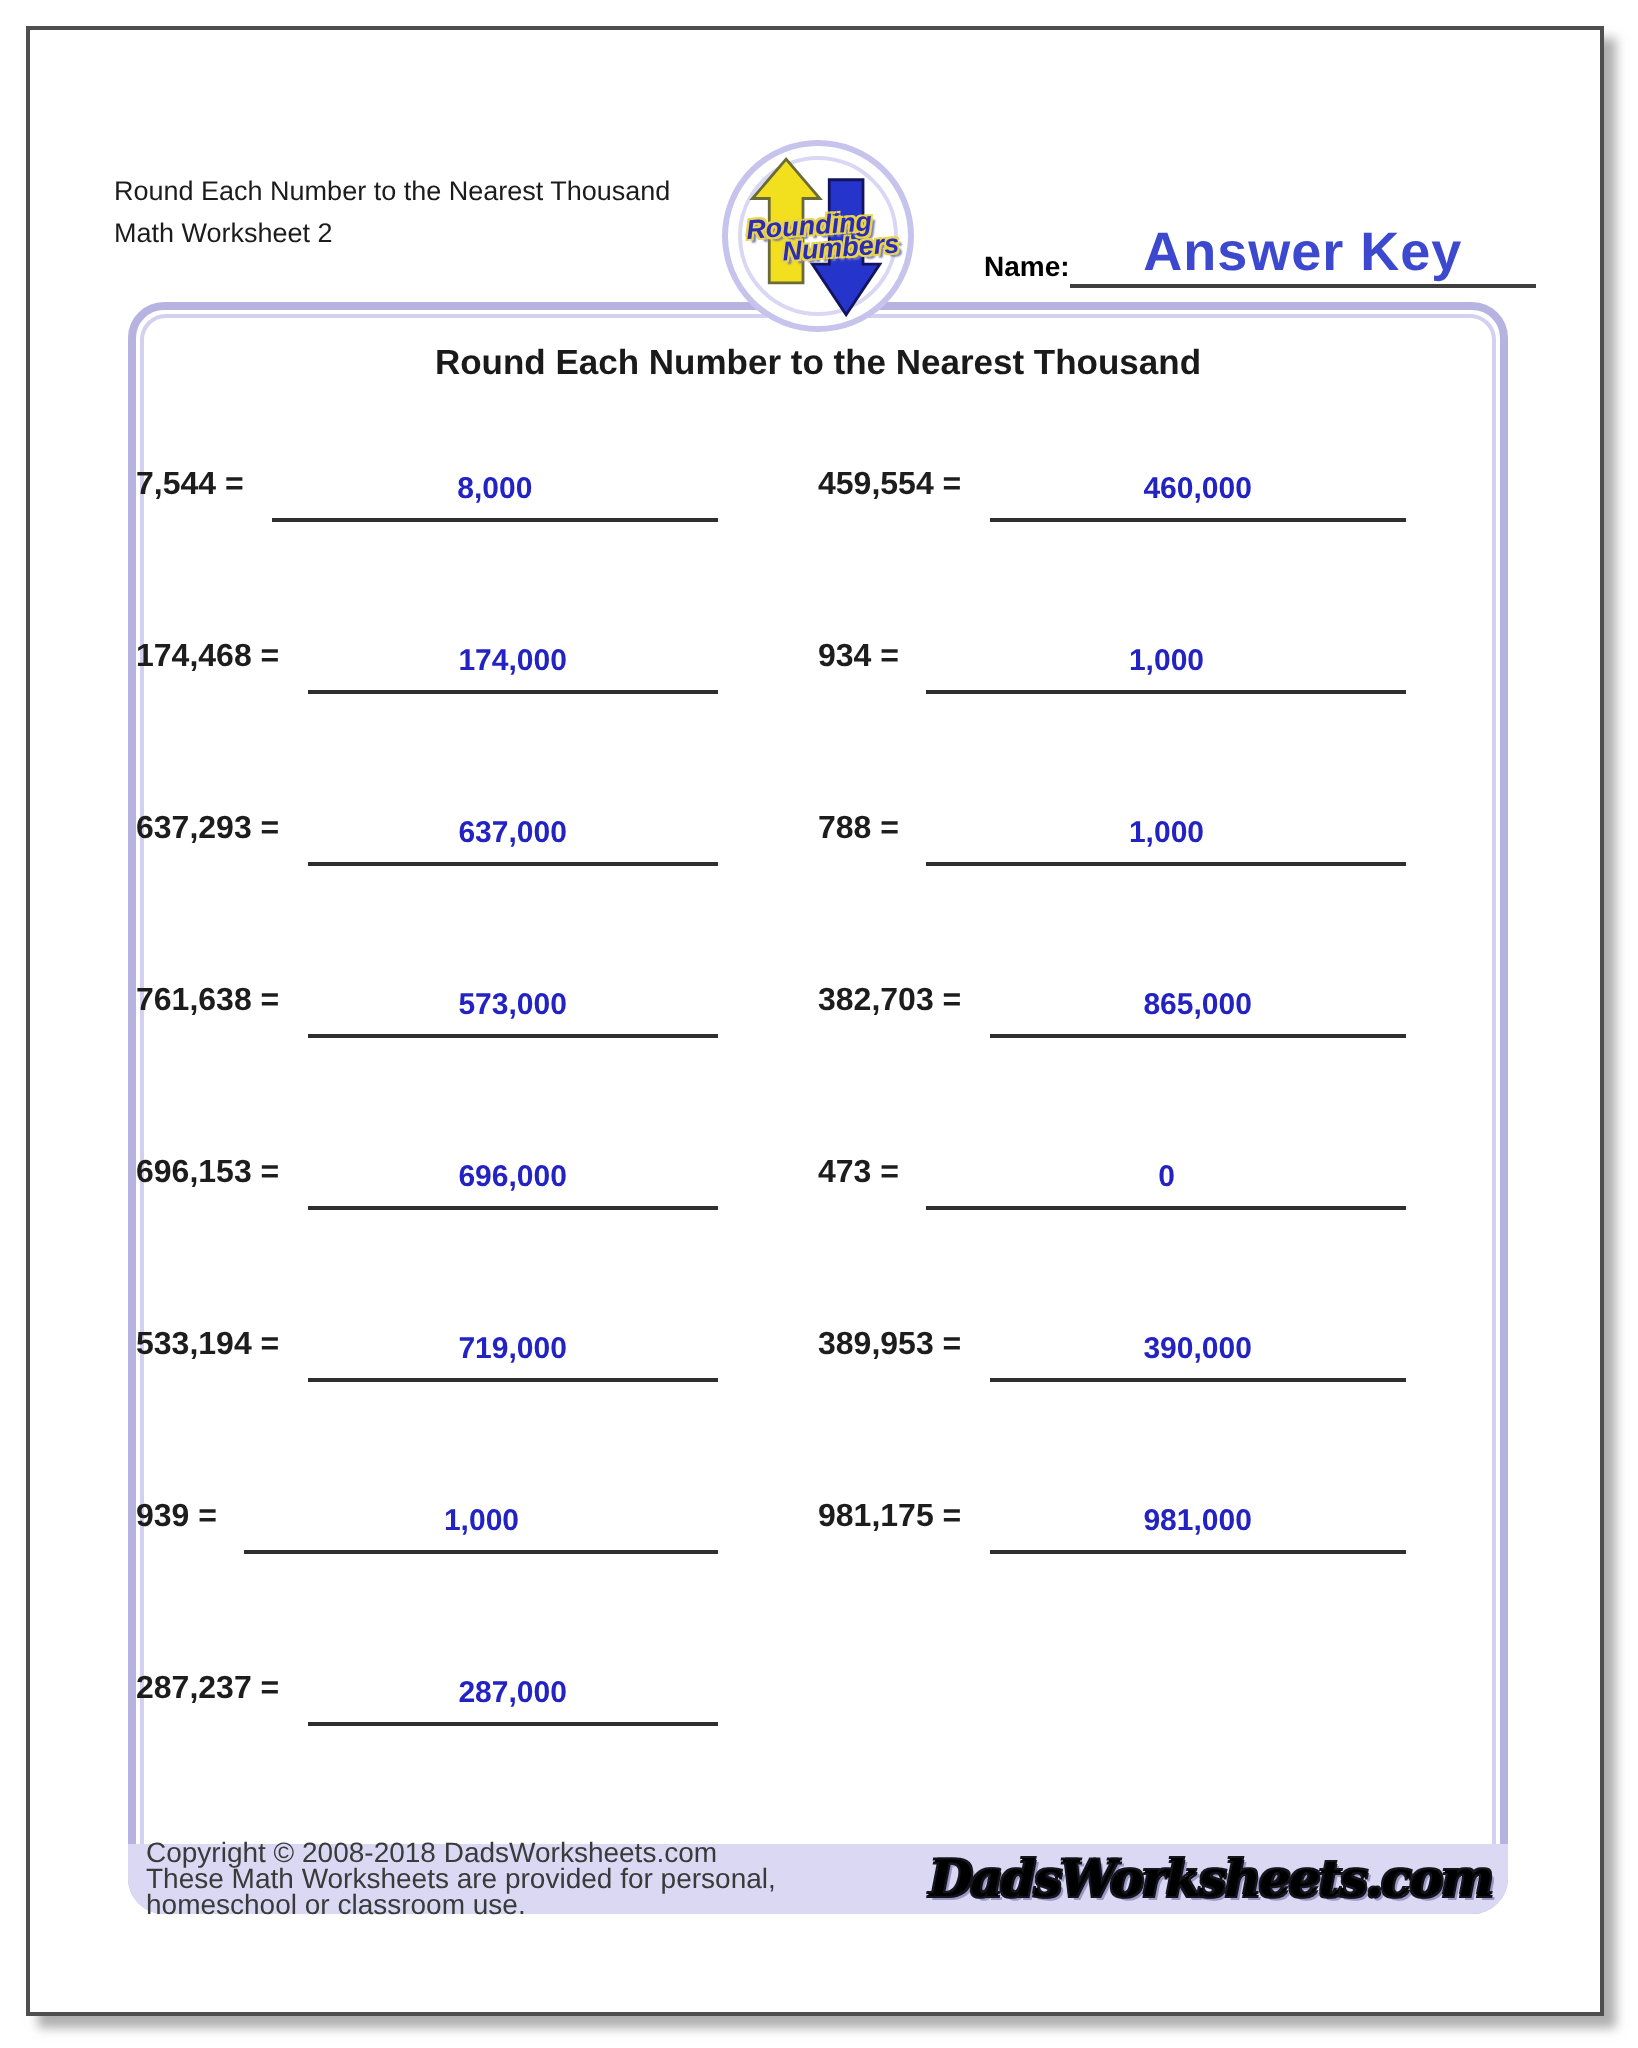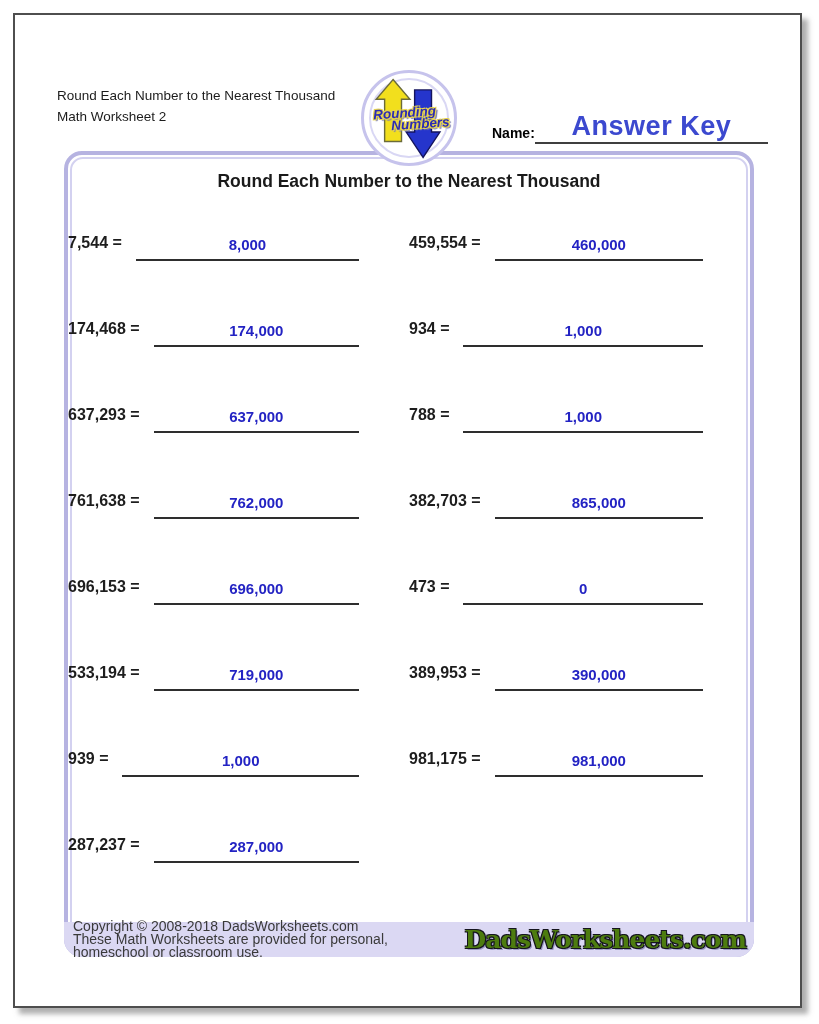--- a/index.html
+++ b/index.html
@@ -53,21 +53,21 @@
   .blank { flex:1; border-bottom:2px solid #2e2e2e; text-align:center; padding-bottom:5px; }
   .ans { font-weight:bold; font-size:15px; color:#2323c3; }
 
   
   .fband { position:absolute; left:-4px; right:-4px; bottom:-4px; height:35px;
            background:#dbd8f3; border-radius:0 0 18px 18px; z-index:2;
            display:flex; align-items:center; justify-content:space-between;
            padding:0 8px 0 9px; }
   .fcopy { font-size:14px; line-height:13px; color:#3a3a3a; }
   .flogo { font-family:"DejaVu Serif","Liberation Serif",serif;
-           font-weight:bold; font-size:25px; color:#4d7c0f;
+           font-weight:bold; font-style:italic; font-size:25px; color:#000000;
            letter-spacing:-1px; white-space:nowrap;
            text-shadow:-1px -1px 0 #15151d, 1px -1px 0 #15151d,
                        -1px 1px 0 #15151d, 1px 1px 0 #15151d, 2px 2px 0 #9a98c4; }
 </style>
 </head>
 <body>
 
 <div class="sheet">
 
   <div class="doc-head">
@@ -122,21 +122,21 @@
           <span class="q">637,293 =</span>
           <span class="blank"><span class="ans">637,000</span></span>
         </div>
 
         <div class="cell">
           <span class="q">788 =</span>
           <span class="blank"><span class="ans">1,000</span></span>
         </div>
         <div class="cell">
           <span class="q">761,638 =</span>
-          <span class="blank"><span class="ans">762,000</span></span>
+          <span class="blank"><span class="ans">573,000</span></span>
         </div>
 
         <div class="cell">
           <span class="q">382,703 =</span>
           <span class="blank"><span class="ans">865,000</span></span>
         </div>
         <div class="cell">
           <span class="q">696,153 =</span>
           <span class="blank"><span class="ans">696,000</span></span>
         </div>

